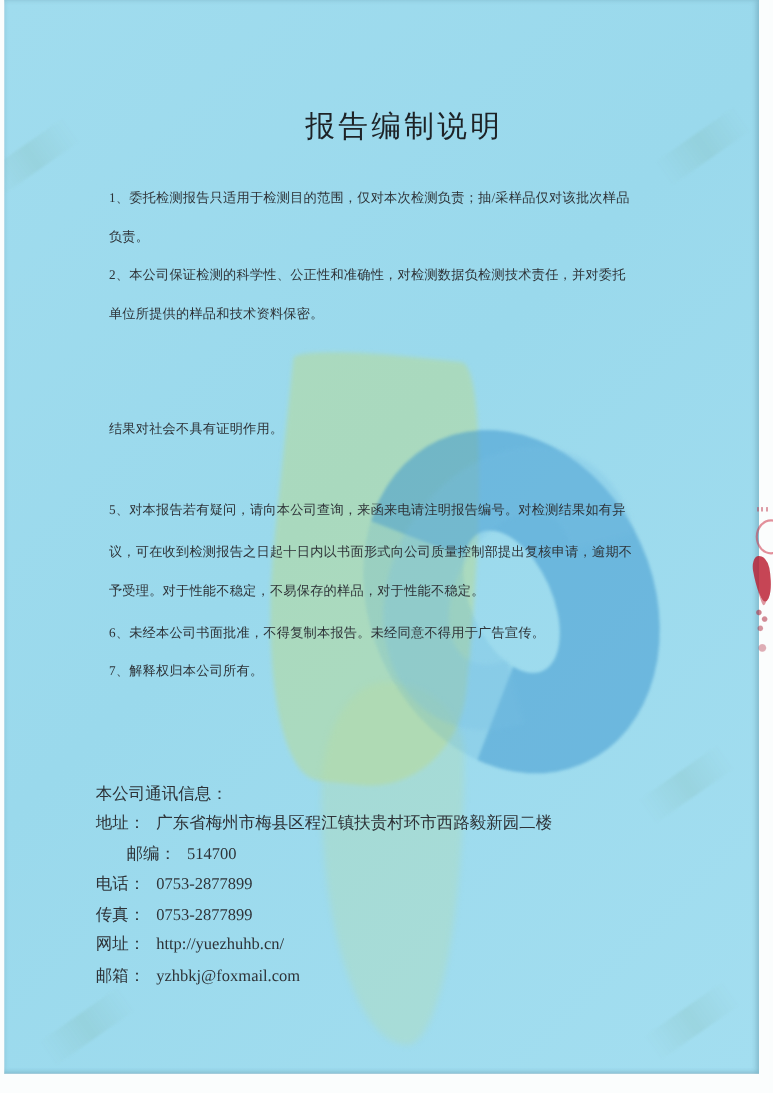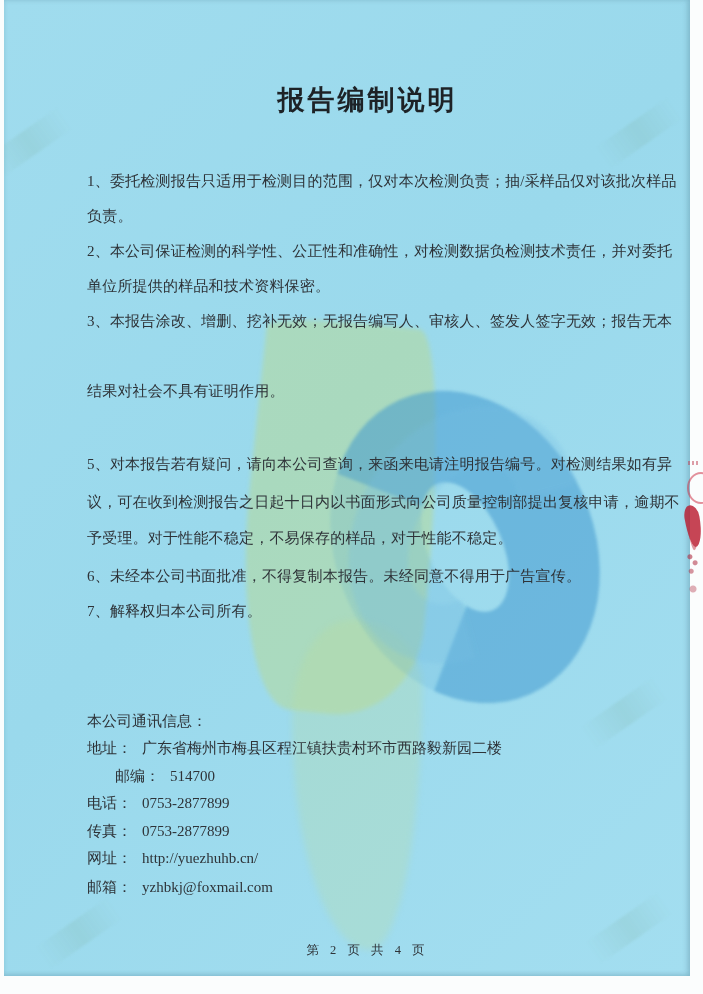--- a/index.html
+++ b/index.html
@@ -131,34 +131,34 @@
     left: 688px;
     top: 583px;
     width: 10px;
     height: 12px;
     background: radial-gradient(circle at 50% 50%, rgba(175,45,65,0.38) 3px, transparent 4px);
   }
   
   .title {
     position: absolute;
     left: 80px;
-    top: 82px;
+    top: 97px;
     width: 567px;
     text-align: center;
     font-family: "DejaVu Sans", "Liberation Sans", sans-serif;
-    font-weight: bold;
+    font-weight: normal;
     font-size: 27px;
     letter-spacing: 3px;
     color: #1d2226;
   }
   .bline {
     position: absolute;
-    left: 83px;
+    left: 95px;
     width: 575px;
-    font-size: 15px;
+    font-size: 12px;
     letter-spacing: 0.2px;
     color: #2e3338;
     white-space: nowrap;
   }
   .cline {
     position: absolute;
     left: 83px;
     width: 575px;
     font-size: 15px;
     color: #2e3338;
@@ -192,21 +192,20 @@
     <div class="smudge" style="left:575px; top:700px;"></div>
     <div class="smudge" style="left:30px; top:920px;"></div>
     <div class="smudge" style="left:580px; top:915px;"></div>
 
     <div class="title">报告编制说明</div>
 
     <div class="bline" style="top:172px;">1、委托检测报告只适用于检测目的范围，仅对本次检测负责；抽/采样品仅对该批次样品</div>
     <div class="bline" style="top:207px;">负责。</div>
     <div class="bline" style="top:242px;">2、本公司保证检测的科学性、公正性和准确性，对检测数据负检测技术责任，并对委托</div>
     <div class="bline" style="top:277px;">单位所提供的样品和技术资料保密。</div>
-    <div class="bline" style="top:312px;">3、本报告涂改、增删、挖补无效；无报告编写人、审核人、签发人签字无效；报告无本</div>
     <div class="bline" style="top:382px;">结果对社会不具有证明作用。</div>
     <div class="bline" style="top:455px;">5、对本报告若有疑问，请向本公司查询，来函来电请注明报告编号。对检测结果如有异</div>
     <div class="bline" style="top:493px;">议，可在收到检测报告之日起十日内以书面形式向公司质量控制部提出复核申请，逾期不</div>
     <div class="bline" style="top:529px;">予受理。对于性能不稳定，不易保存的样品，对于性能不稳定。</div>
     <div class="bline" style="top:567px;">6、未经本公司书面批准，不得复制本报告。未经同意不得用于广告宣传。</div>
     <div class="bline" style="top:602px;">7、解释权归本公司所有。</div>
 
     <div class="cline" style="top:712px;">本公司通讯信息：</div>
 
     <div class="cline" style="top:739px;">
@@ -221,21 +220,20 @@
     <div class="cline" style="top:822px;">
       <span class="lab">传真：</span><span>0753-2877899</span>
     </div>
     <div class="cline" style="top:878px;">
       <span class="lab">邮箱：</span><span>yzhbkj@foxmail.com</span>
     </div>
     <div class="cline" style="top:849px;">
       <span class="lab">网址：</span><span>http://yuezhuhb.cn/</span>
     </div>
 
-    <div class="footer">第 2 页 共 4 页</div>
   </div>
 
   <div class="seal-dots-top"></div>
   <div class="seal-ring"></div>
   <div class="seal-blob"></div>
   <div class="seal-speck1"></div>
   <div class="seal-speck2"></div>
 </div>
 
 </body></html>

